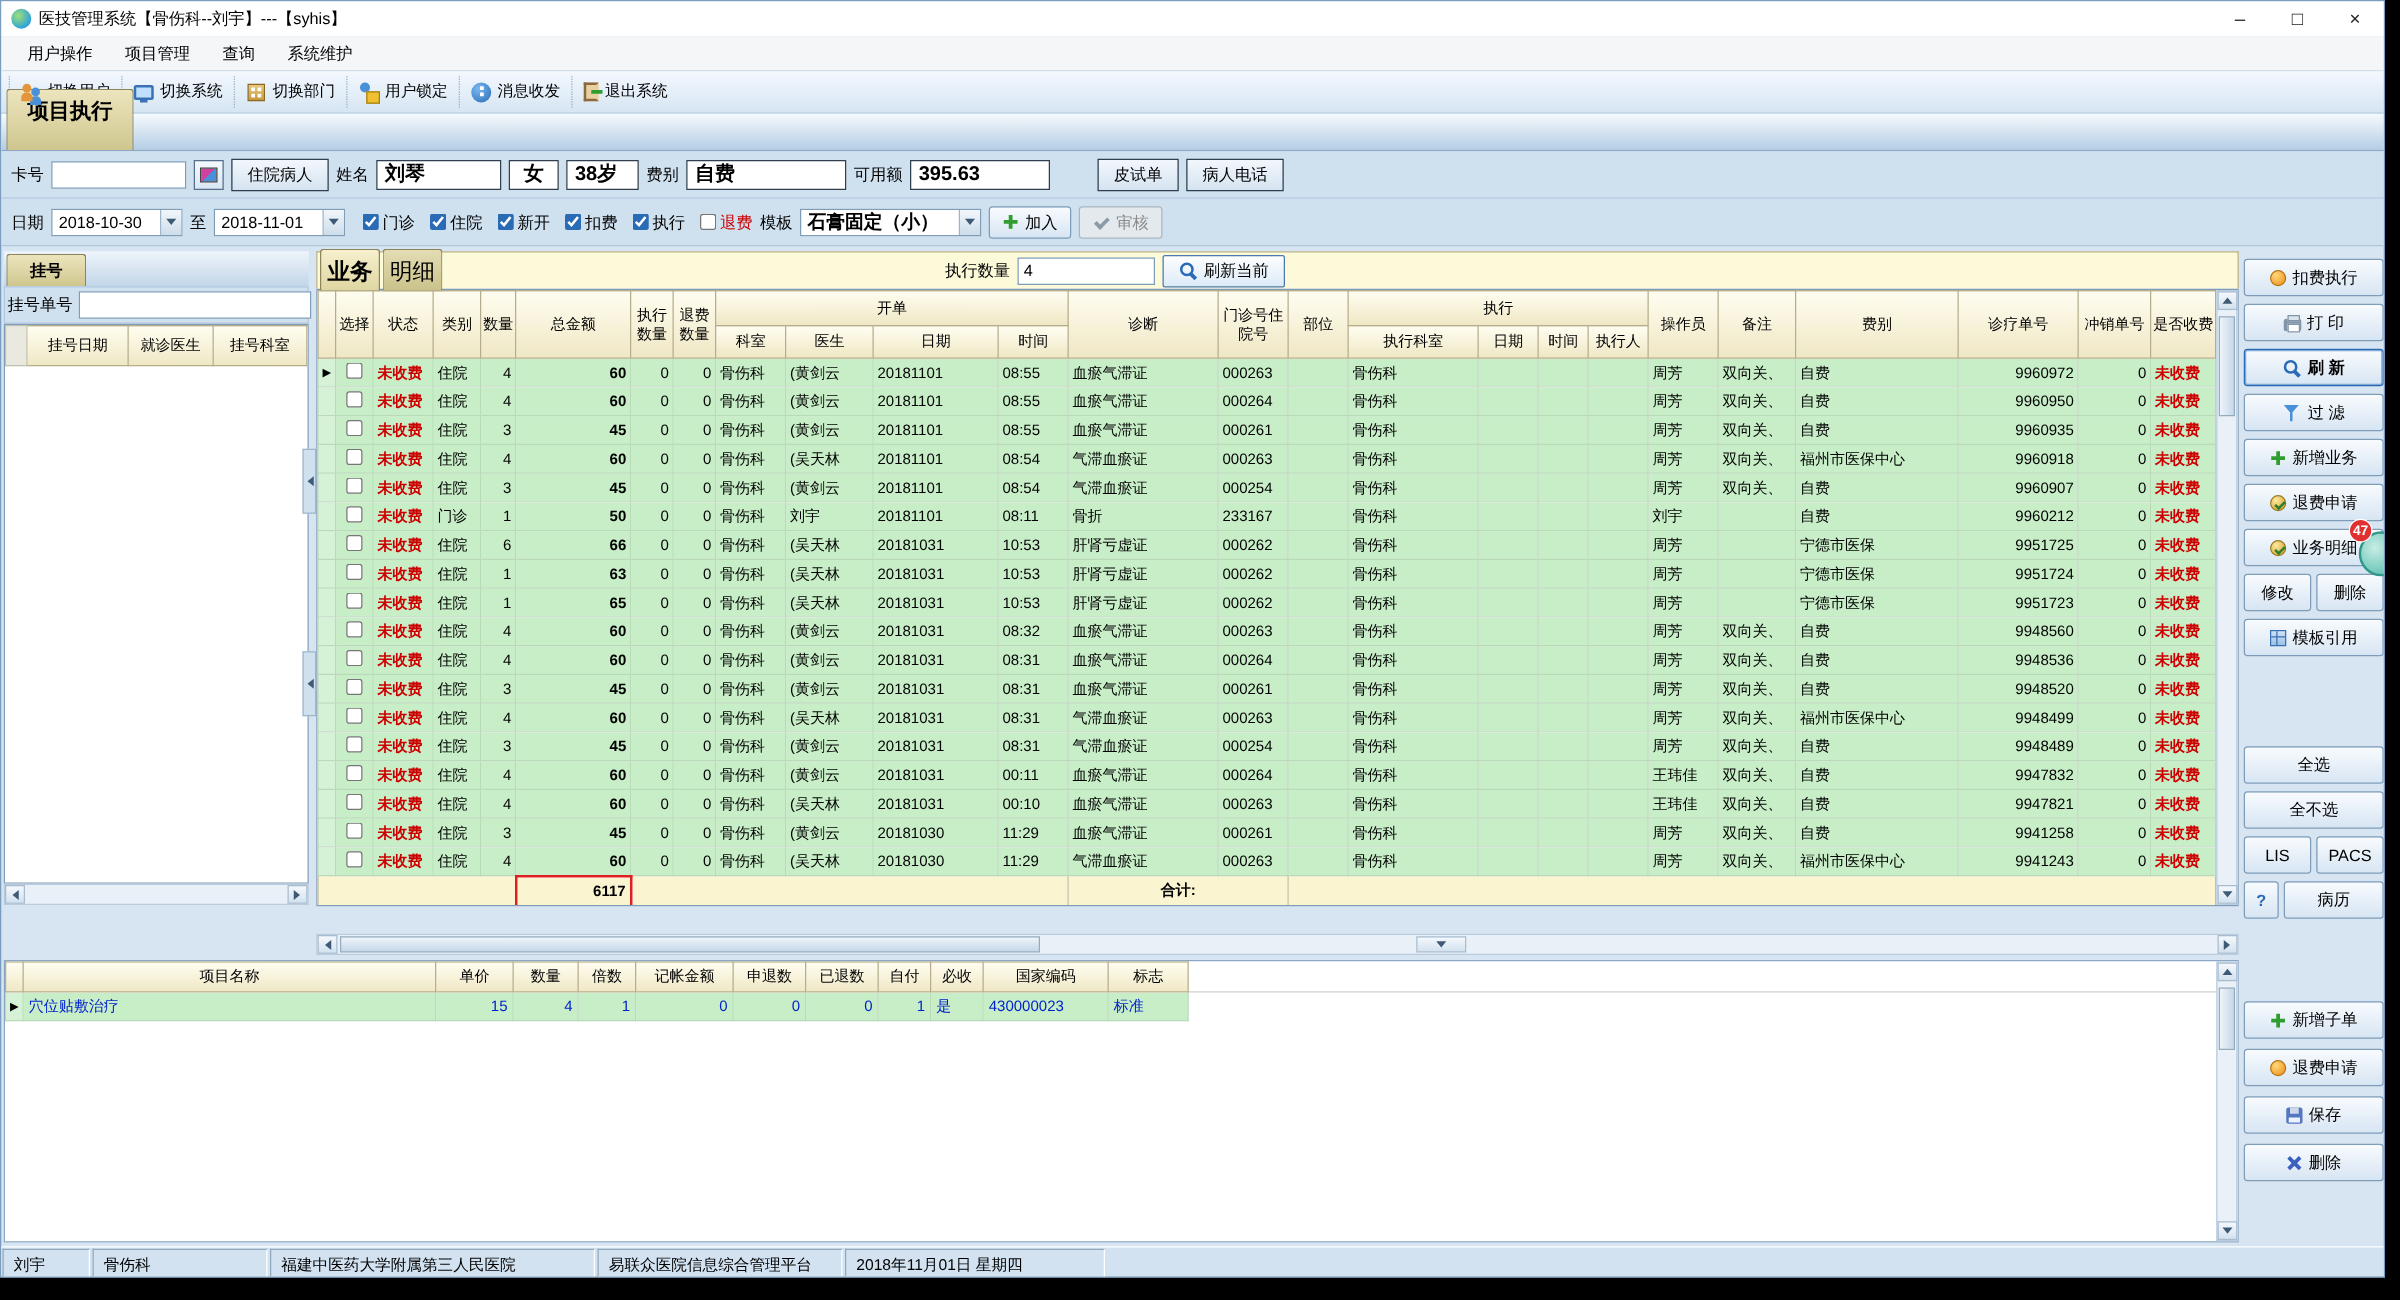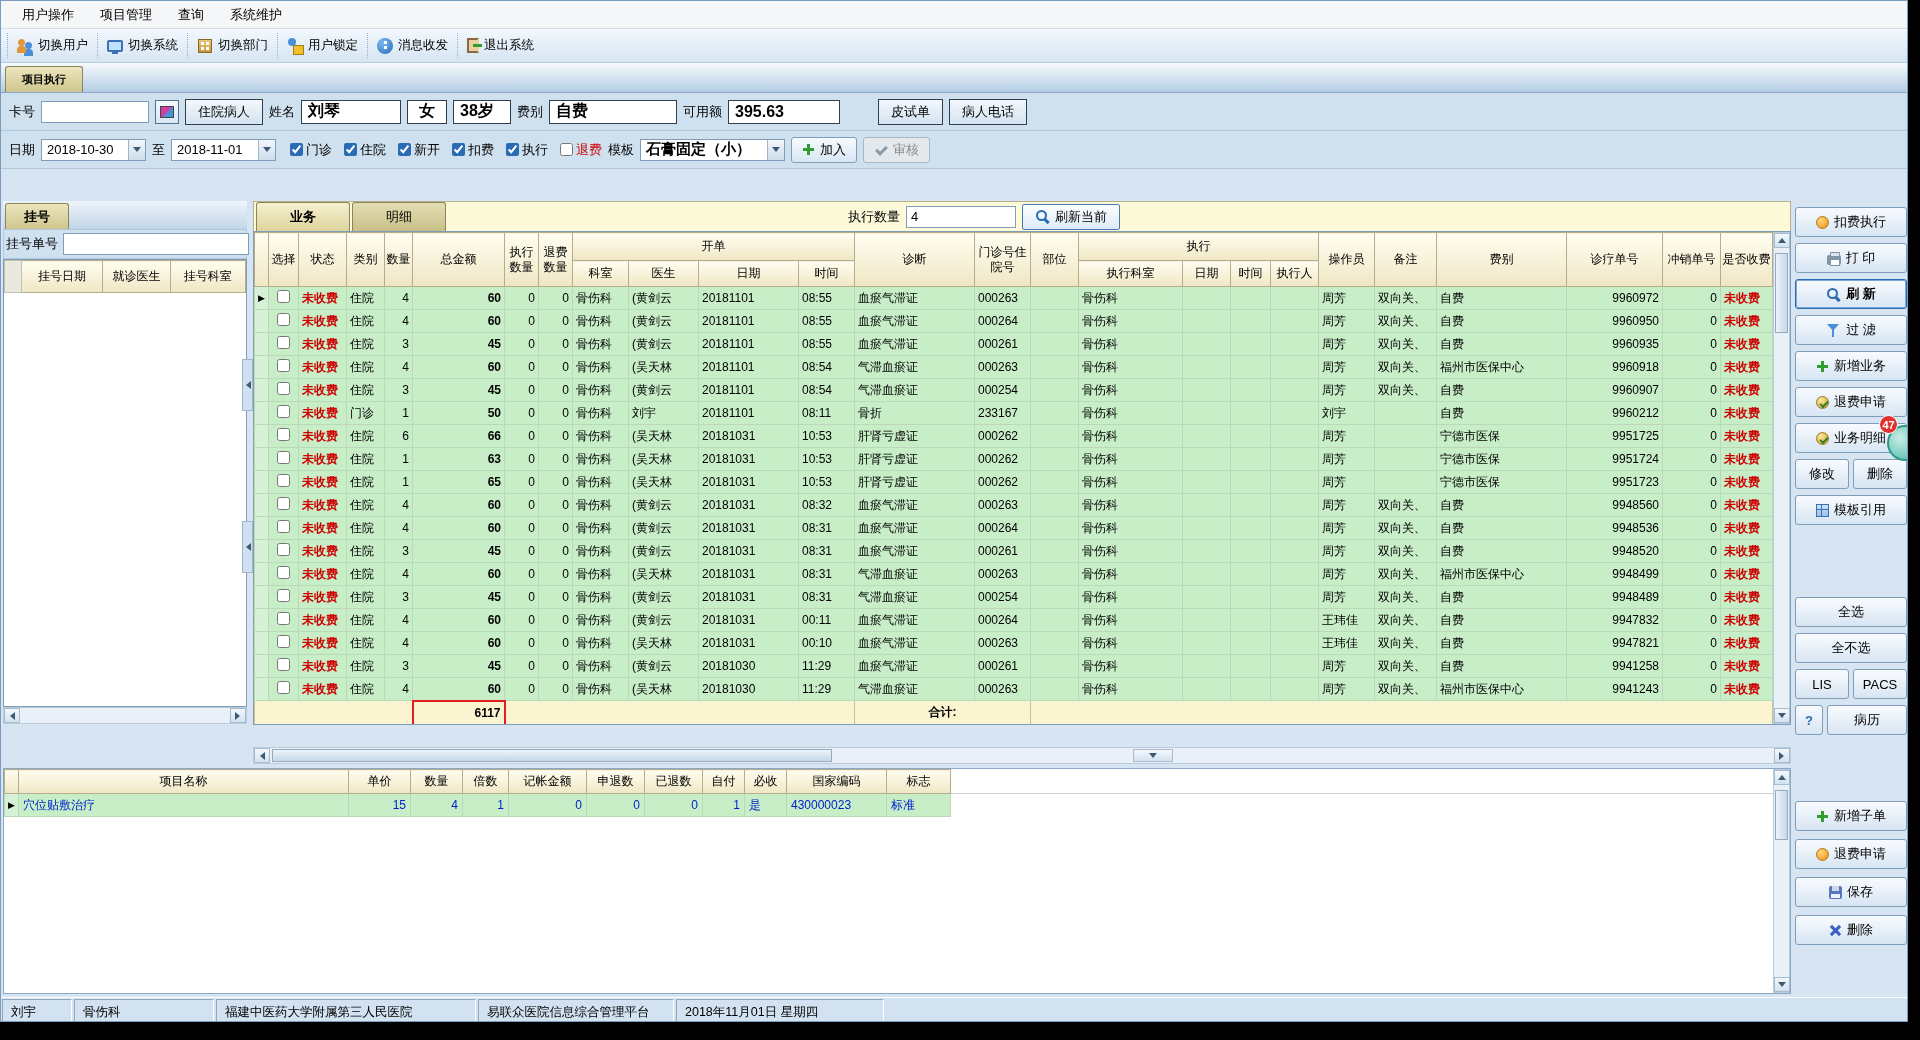--- a/index.html
+++ b/index.html
@@ -30,21 +30,21 @@
 .switch-dept-icon::before{content:"";position:absolute;left:2px;top:2px;width:3px;height:3px;background:#fff;box-shadow:5px 0 0 #fff,0 5px 0 #fff,5px 5px 0 #fff;}
 .user-lock-icon::before{content:"";position:absolute;left:1px;top:0;width:8px;height:8px;border-radius:50%;background:#4a90d9;}
 .user-lock-icon::after{content:"";position:absolute;left:6px;top:7px;width:9px;height:8px;background:#f0c030;border:1px solid #a08010;}
 .message-icon{border-radius:50%;background:radial-gradient(circle at 35% 30%,#7ab8f0,#2a6bb5);}
 .message-icon::after{content:"";position:absolute;left:7px;top:3px;width:3px;height:3px;background:#fff;box-shadow:0 5px 0 #fff;}
 .exit-icon{width:12px !important;height:15px !important;border:2px solid #8a6840;border-right-color:transparent;background:#e8d0a0;}
 .exit-icon::after{content:"";position:absolute;left:4px;top:4px;width:9px;height:3px;background:#2f9e2f;}
 
 
 .pagetab-strip{height:30px;background:linear-gradient(#f6fafd,#b4cde4);display:flex;align-items:flex-end;padding-left:4px;border-bottom:1px solid #8aa8c4;}
-.pagetab{background:linear-gradient(#ece5bd,#cfc68e);border:1px solid #8a855a;border-bottom:none;padding:5px 16px 5px;font-weight:bold;font-size:11px;border-radius:3px 3px 0 0;margin-top:32px;}
+.pagetab{background:linear-gradient(#ece5bd,#cfc68e);border:1px solid #8a855a;border-bottom:none;padding:5px 16px 20px;font-weight:bold;font-size:17px;border-radius:3px 3px 0 0;margin-top:32px;}
 
 
 .patientbar,.filterbar{background:#cfe0ef;display:flex;align-items:center;padding:0 8px;gap:6px;border-bottom:1px solid #b0c8de;}
 .patientbar{height:38px;}
 .filterbar{height:38px;}
 .lbl{font-size:13px;white-space:nowrap;}
 .inp{background:#fff;border:1px solid #7f9db9;height:22px;padding:0 4px;font-size:13px;font-family:inherit;}
 .card-inp{width:108px;}
 .iconbtn{width:24px;height:24px;border:1px solid #55708a;background:linear-gradient(#f4f9fd,#d9e7f4);display:flex;align-items:center;justify-content:center;}
 .cardreader-icon{width:14px;height:12px;background:linear-gradient(135deg,#d040a0 50%,#4a90d9 50%);border:1px solid #444;display:inline-block;}
@@ -116,21 +116,21 @@
 .hscroll{height:17px;background:#e9f0f7;border:1px solid #b9cbdc;display:flex;align-items:center;justify-content:space-between;}
 .scroll-btn{width:16px;height:15px;background:linear-gradient(#f4f8fc,#d3e2f0);border:1px solid #a8bccf;display:flex;align-items:center;justify-content:center;}
 .hthumb{height:13px;background:linear-gradient(#eef4fa,#c6d8e9);border:1px solid #93aabf;flex:none;}
 .vscroll{width:17px;background:#e9f0f7;border:1px solid #b9cbdc;display:flex;flex-direction:column;align-items:center;justify-content:space-between;position:relative;}
 .vthumb{position:absolute;left:1px;top:20px;width:13px;height:80px;background:linear-gradient(90deg,#eef4fa,#c6d8e9);border:1px solid #93aabf;}
 .collapse-btn{position:absolute;width:11px;height:52px;background:#cfe0ef;border:1px solid #9fb6c9;display:flex;align-items:center;justify-content:center;}
 
 
 .grid-panel{position:absolute;left:252px;top:200px;width:1538px;height:542px;}
 .grid-tabs-row{height:30px;background:#fdfada;border:1px solid #b8b08a;border-bottom:none;display:flex;align-items:center;padding-left:2px;}
-.gtab{padding:5px 33px;font-size:13px;border:1px solid #8a855a;border-bottom:none;border-radius:3px 3px 0 0;background:linear-gradient(#e4ddb4,#c9c088);margin-right:2px;}
+.gtab{padding:5px 5px;font-size:18px;border:1px solid #8a855a;border-bottom:none;border-radius:3px 3px 0 0;background:linear-gradient(#e4ddb4,#c9c088);margin-right:2px;}
 .gtab.active{background:linear-gradient(#f6f0ce,#ddd49e);font-weight:bold;}
 .qty-group{display:flex;align-items:center;gap:6px;margin-left:400px;}
 .qty-input{width:110px;}
 .refresh-current{display:flex;align-items:center;gap:5px;border:1px solid #4a7ab0;background:linear-gradient(#fdfefe,#dcebf8);padding:3px 12px;font-size:13px;border-radius:2px;}
 .grid-wrap{display:flex;border:1px solid #7f9db9;background:#fff;height:494px;}
 .grid-left{flex:1;display:flex;flex-direction:column;overflow:hidden;}
 .main-grid{border-collapse:collapse;table-layout:fixed;width:100%;}
 .main-grid th{background:linear-gradient(#fffdf0,#efe7c4);border:1px solid #b5ad8c;font-weight:normal;font-size:12px;padding:1px;vertical-align:middle;line-height:1.2;word-break:break-all;}
 .main-grid thead tr:first-child th{height:28px;}
 .main-grid thead tr:last-child th{height:26px;}
@@ -193,20 +193,29 @@
 .paw::before{content:"";position:absolute;left:3px;top:5px;width:10px;height:8px;background:#fff;border-radius:50%;}
 .paw::after{content:"";position:absolute;left:0;top:0;width:4px;height:4px;background:#fff;border-radius:50%;box-shadow:6px -2px 0 #fff,12px 0 0 #fff;}
 .float-ball{position:absolute;left:1886px;top:424px;width:36px;height:36px;border-radius:50%;background:radial-gradient(circle at 35% 35%,#c8ece4,#49b8a8);border:2px solid #2f9888;z-index:40;}
 .badge{position:absolute;left:1878px;top:414px;min-width:19px;height:19px;border-radius:50%;background:#e03030;border:1px solid #fff;color:#fff;font-size:11px;font-weight:bold;display:flex;align-items:center;justify-content:center;z-index:41;}
 </style>
 </head>
 <body>
 
 <div id="app">
 
+  <div class="titlebar">
+    <span class="app-icon"></span>
+    <span class="title">医技管理系统【骨伤科--刘宇】---【syhis】</span>
+    <div class="win-btns">
+      <span class="win-btn">–</span>
+      <span class="win-btn">□</span>
+      <span class="win-btn">×</span>
+    </div>
+  </div>
 
   <div class="menubar">
 
   <span class="menu-item">用户操作</span>
       <span class="menu-item">项目管理</span>
       <span class="menu-item">查询</span>
       <span class="menu-item">系统维护</span>
     </div>
 
   <div class="toolbar">

